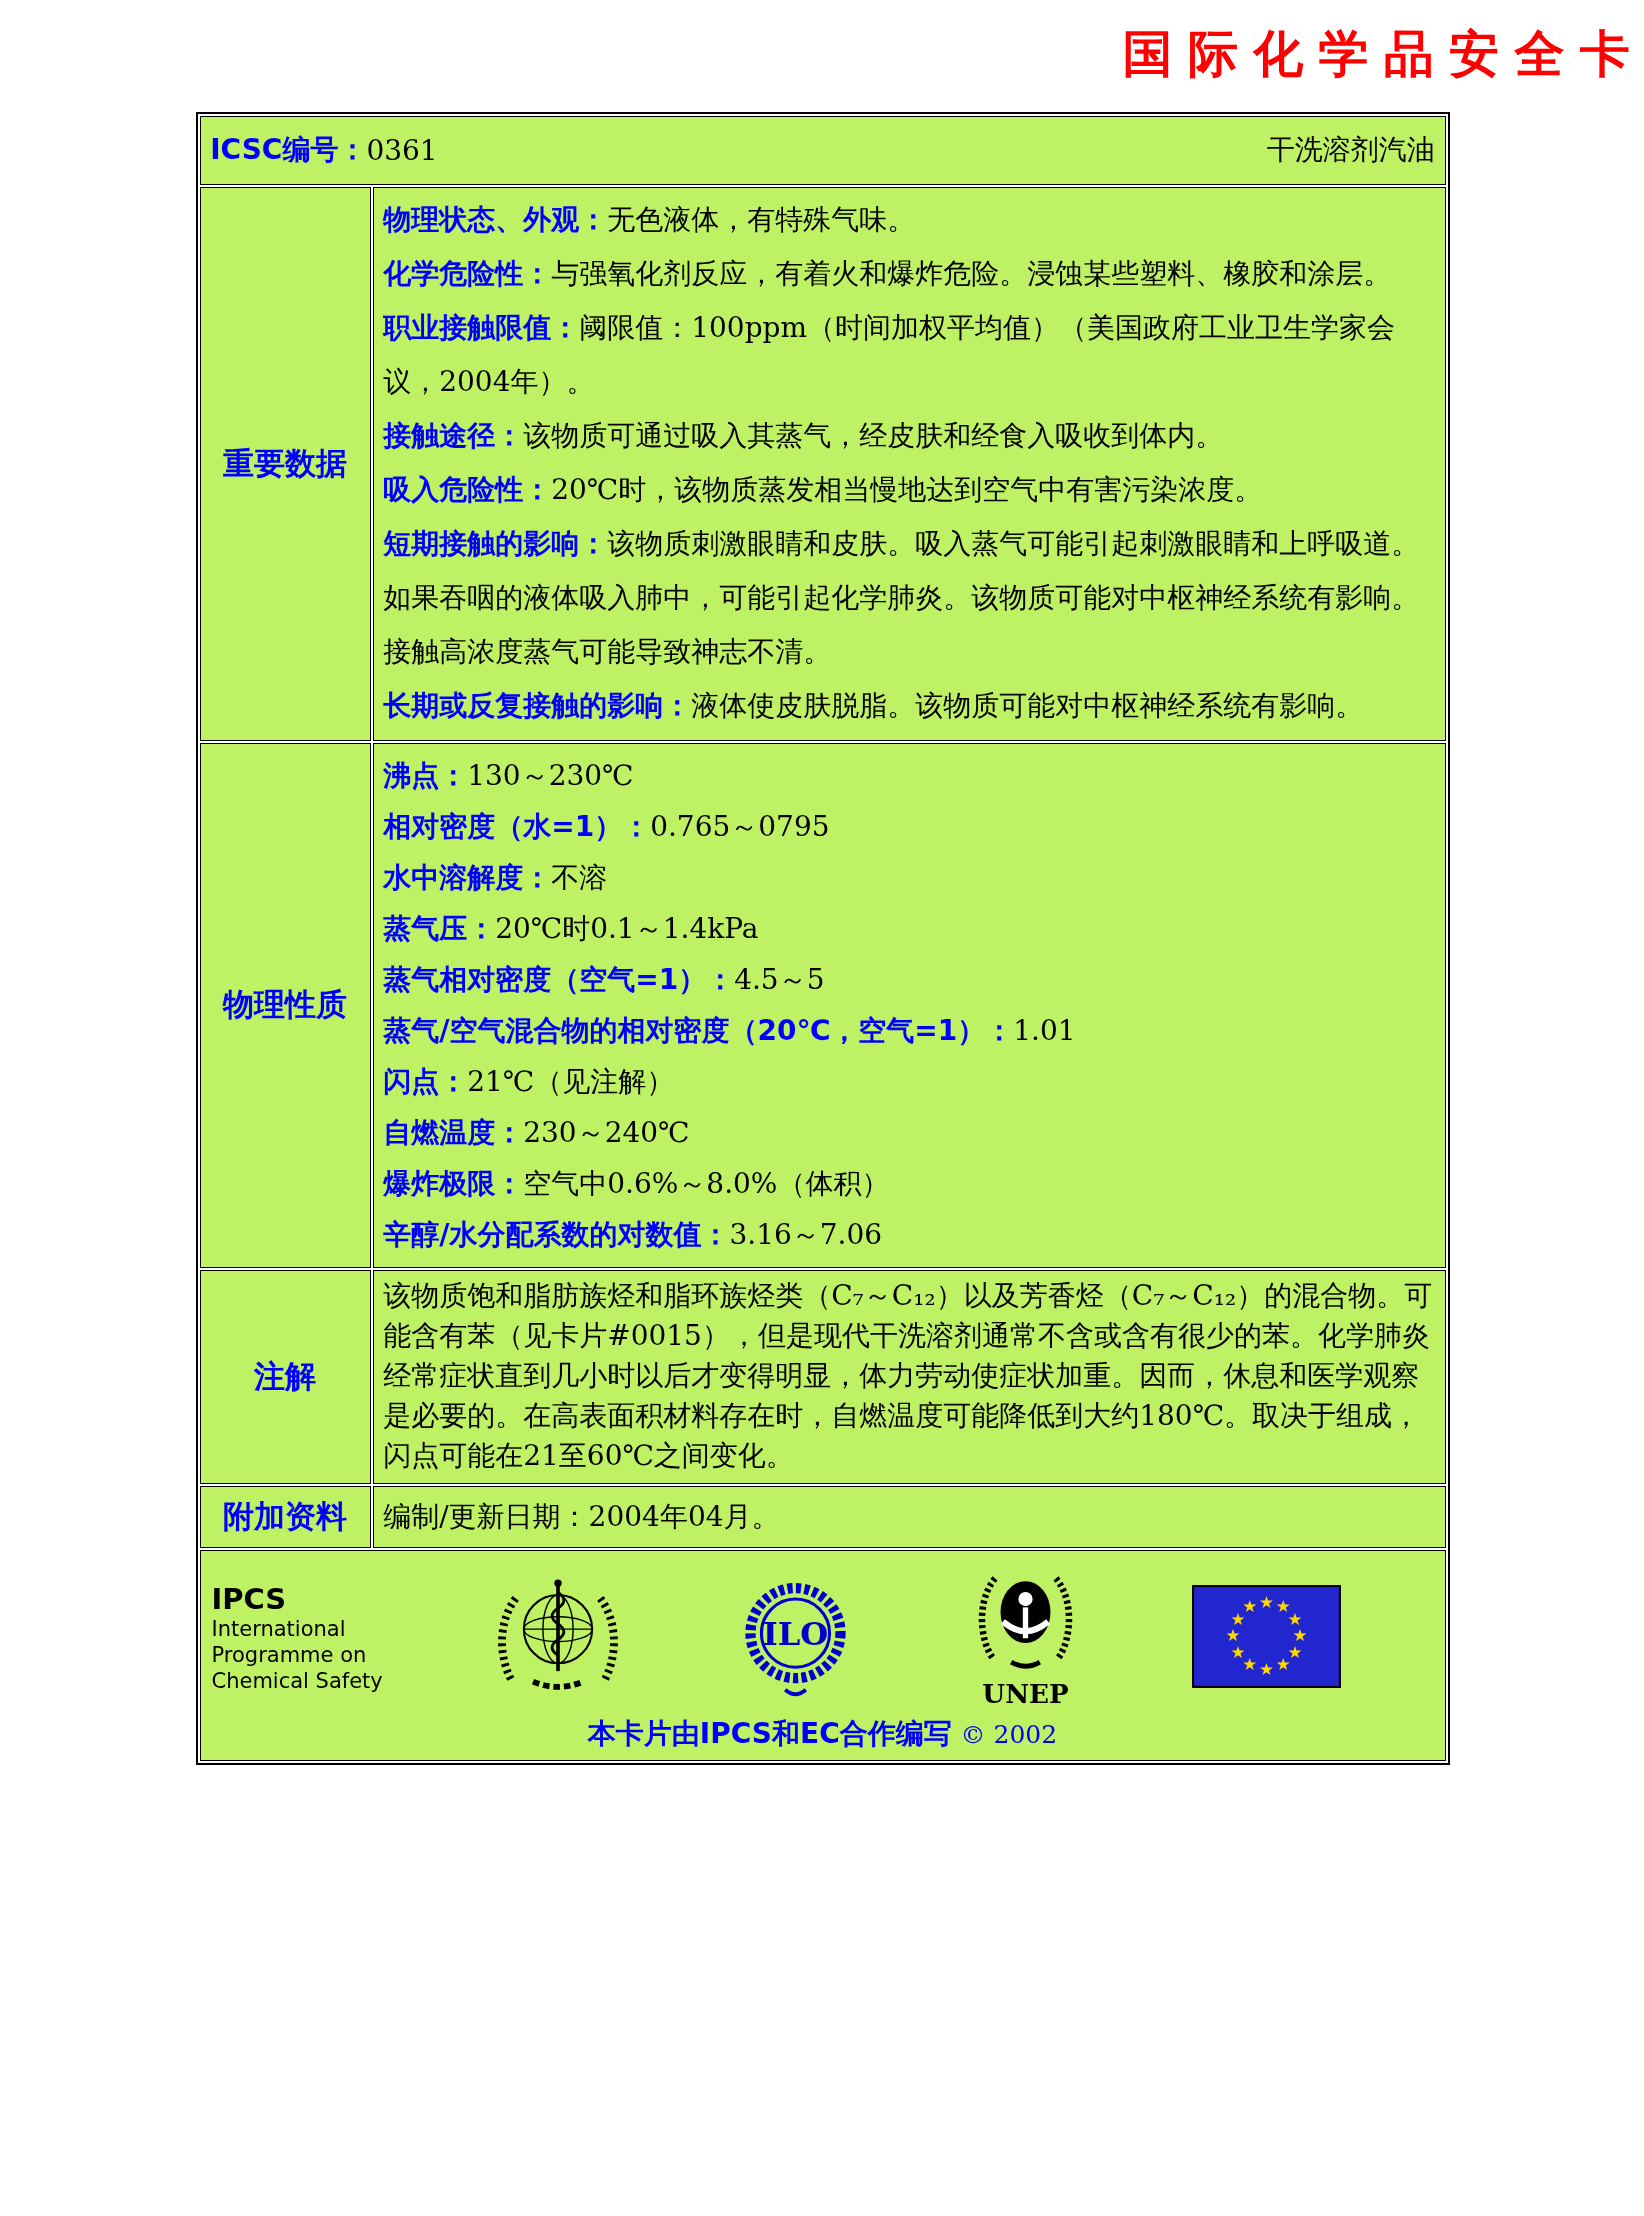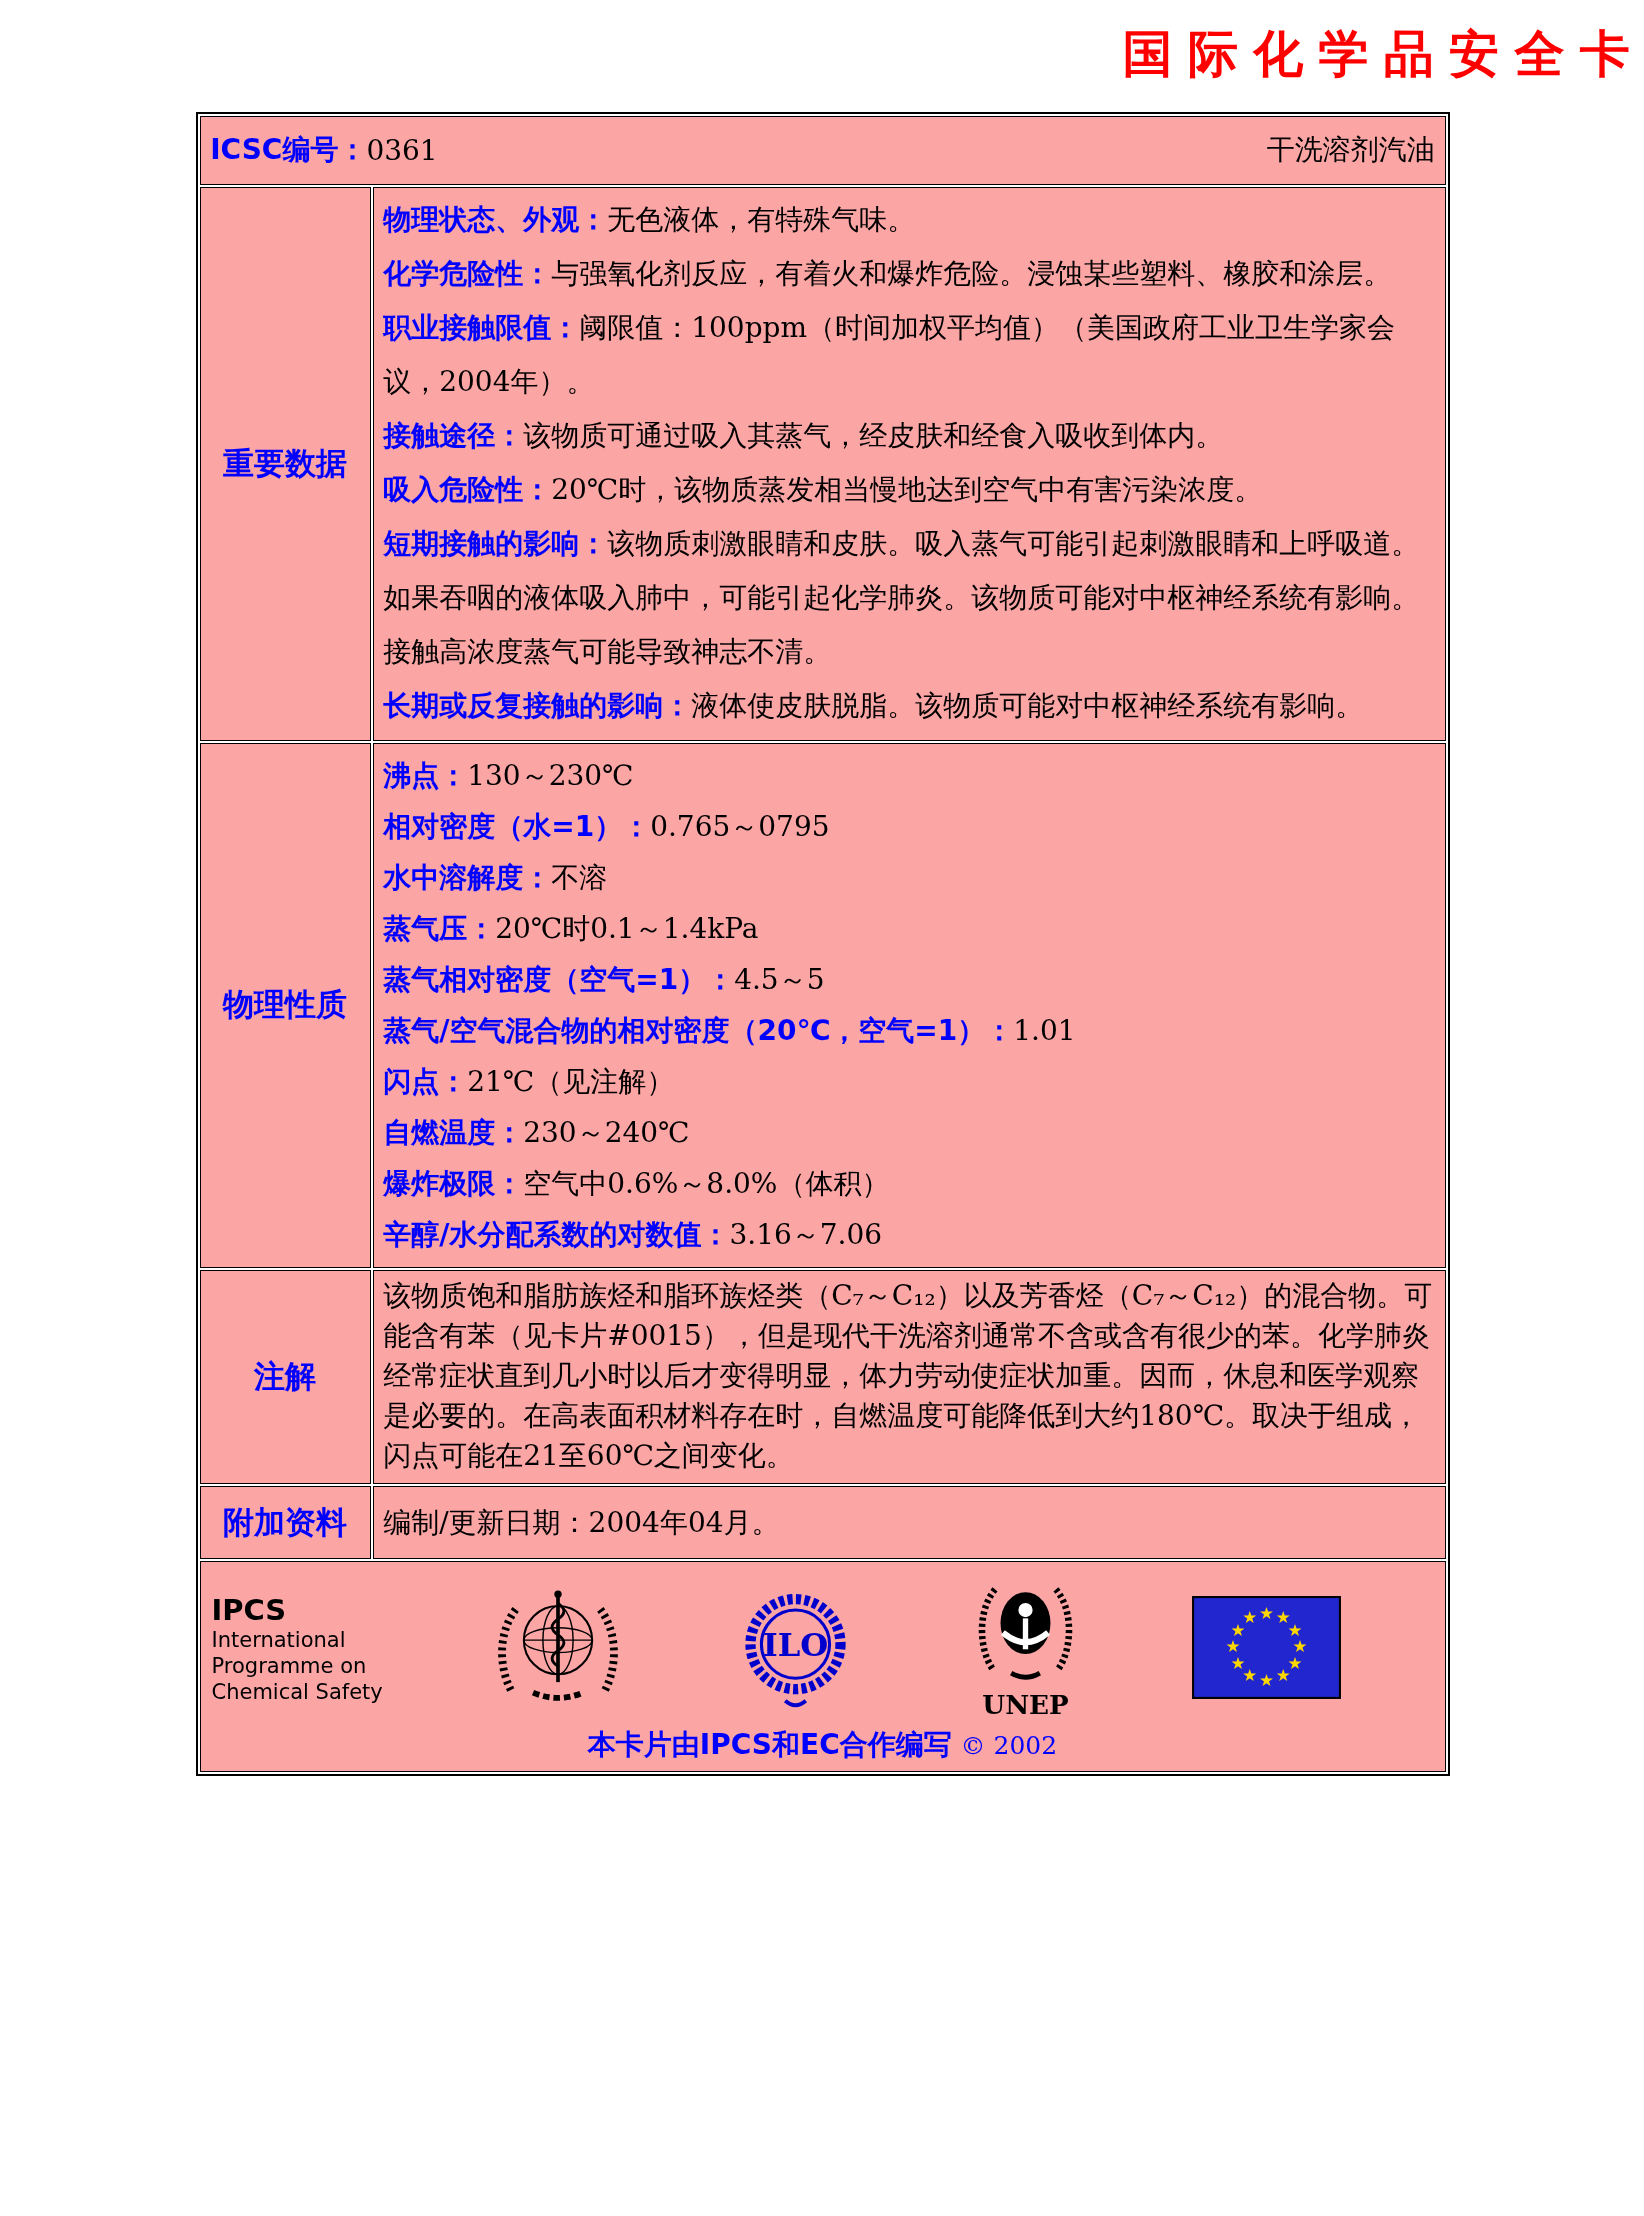--- a/index.html
+++ b/index.html
@@ -23,21 +23,21 @@
   }
   table.card {
     width:1254px;
     margin:23.6px auto 0 auto;
     border:2.8px solid #000;
     border-spacing:2.8px;
     border-collapse:separate;
     table-layout:fixed;
     background:#fff;
   }
-  table.card td { border:1.4px solid #000; vertical-align:middle; background:#fca5a5; }
+  table.card td { border:1.4px solid #000; vertical-align:middle; background:#bef264; }
   td.rowlabel {
     text-align:center;
     color:#0000FF;
     font-weight:bold;
     font-family:"DejaVu Sans", sans-serif;
     font-size:31px;
   }
   td.content { padding:5.6px 8.3px 7px 9.7px; font-size:28px; }
   .blue-label {
     color:#0000FF;
@@ -50,21 +50,21 @@
   .hdr-flex .substance { margin-left:auto; text-align:right; }
   
   .important-block .item { line-height:54px; }
   
   .physical-block .item { line-height:51px; }
   
   tr.r-env td.content { height:119px; }
   
   .notes-text { line-height:40px; font-size:28px; }
   
-  tr.r-extra td { height:73px; }
+  tr.r-extra td { height:62px; }
   tr.r-extra td.content { font-size:28px; padding-top:1.4px; padding-bottom:1.4px; }
   
   td.logos-cell { padding:11px 0 7px 0; }
   .logos-flex {
     display:flex; align-items:center;
     padding:0 104px 0 11px;
   }
   .ipcs-block { width:174px; font-family:"DejaVu Sans", sans-serif; }
   .ipcs-acronym { font-size:29px; font-weight:bold; line-height:33px; }
   .ipcs-line { font-size:21px; line-height:26px; }

